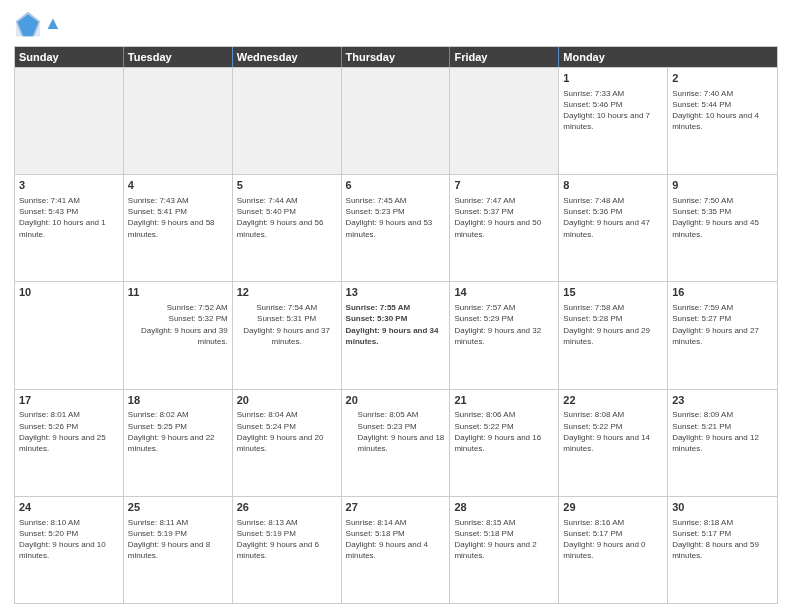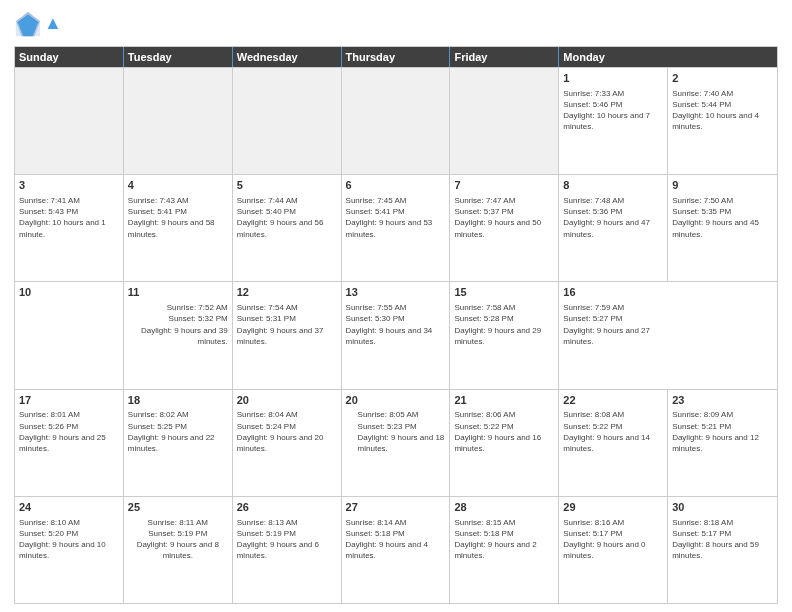--- a/index.html
+++ b/index.html
@@ -177,21 +177,21 @@
           </div>
           <div class="cal-cell">
             <span class="day-num">5</span>
             <div class="cell-text" style="white-space: pre-line;">Sunrise: 7:44 AM
 Sunset: 5:40 PM
 Daylight: 9 hours and 56 minutes.</div>
           </div>
           <div class="cal-cell">
             <span class="day-num">6</span>
             <div class="cell-text" style="white-space: pre-line;">Sunrise: 7:45 AM
-Sunset: 5:41 PM
+Sunset: 5:23 PM
 Daylight: 9 hours and 53 minutes.</div>
           </div>
           <div class="cal-cell">
             <span class="day-num">7</span>
             <div class="cell-text" style="white-space: pre-line;">Sunrise: 7:47 AM
 Sunset: 5:37 PM
 Daylight: 9 hours and 50 minutes.</div>
           </div>
           <div class="cal-cell">
             <span class="day-num">8</span>
@@ -211,29 +211,35 @@
             <span class="day-num">10</span>
           </div>
           <div class="cal-cell">
             <span class="day-num">11</span>
             <div class="cell-text" style="white-space: pre-line; text-align: right;">Sunrise: 7:52 AM
 Sunset: 5:32 PM
 Daylight: 9 hours and 39 minutes.</div>
           </div>
           <div class="cal-cell">
             <span class="day-num">12</span>
-            <div class="cell-text" style="white-space: pre-line;">Sunrise: 7:54 AM
+            <div class="cell-text" style="white-space: pre-line; text-align: center;">Sunrise: 7:54 AM
 Sunset: 5:31 PM
 Daylight: 9 hours and 37 minutes.</div>
           </div>
           <div class="cal-cell">
             <span class="day-num">13</span>
-            <div class="cell-text" style="white-space: pre-line;">Sunrise: 7:55 AM
+            <div class="cell-text" style="white-space: pre-line; font-weight: bold;">Sunrise: 7:55 AM
 Sunset: 5:30 PM
 Daylight: 9 hours and 34 minutes.</div>
+          </div>
+          <div class="cal-cell">
+            <span class="day-num">14</span>
+            <div class="cell-text" style="white-space: pre-line;">Sunrise: 7:57 AM
+Sunset: 5:29 PM
+Daylight: 9 hours and 32 minutes.</div>
           </div>
           <div class="cal-cell">
             <span class="day-num">15</span>
             <div class="cell-text" style="white-space: pre-line;">Sunrise: 7:58 AM
 Sunset: 5:28 PM
 Daylight: 9 hours and 29 minutes.</div>
           </div>
           <div class="cal-cell">
             <span class="day-num">16</span>
             <div class="cell-text" style="white-space: pre-line;">Sunrise: 7:59 AM
@@ -287,21 +293,21 @@
         </div>
         <div class="cal-row">
           <div class="cal-cell">
             <span class="day-num">24</span>
             <div class="cell-text" style="white-space: pre-line;">Sunrise: 8:10 AM
 Sunset: 5:20 PM
 Daylight: 9 hours and 10 minutes.</div>
           </div>
           <div class="cal-cell">
             <span class="day-num">25</span>
-            <div class="cell-text" style="white-space: pre-line; text-align: center;">Sunrise: 8:11 AM
+            <div class="cell-text" style="white-space: pre-line;">Sunrise: 8:11 AM
 Sunset: 5:19 PM
 Daylight: 9 hours and 8 minutes.</div>
           </div>
           <div class="cal-cell">
             <span class="day-num">26</span>
             <div class="cell-text" style="white-space: pre-line;">Sunrise: 8:13 AM
 Sunset: 5:19 PM
 Daylight: 9 hours and 6 minutes.</div>
           </div>
           <div class="cal-cell">

